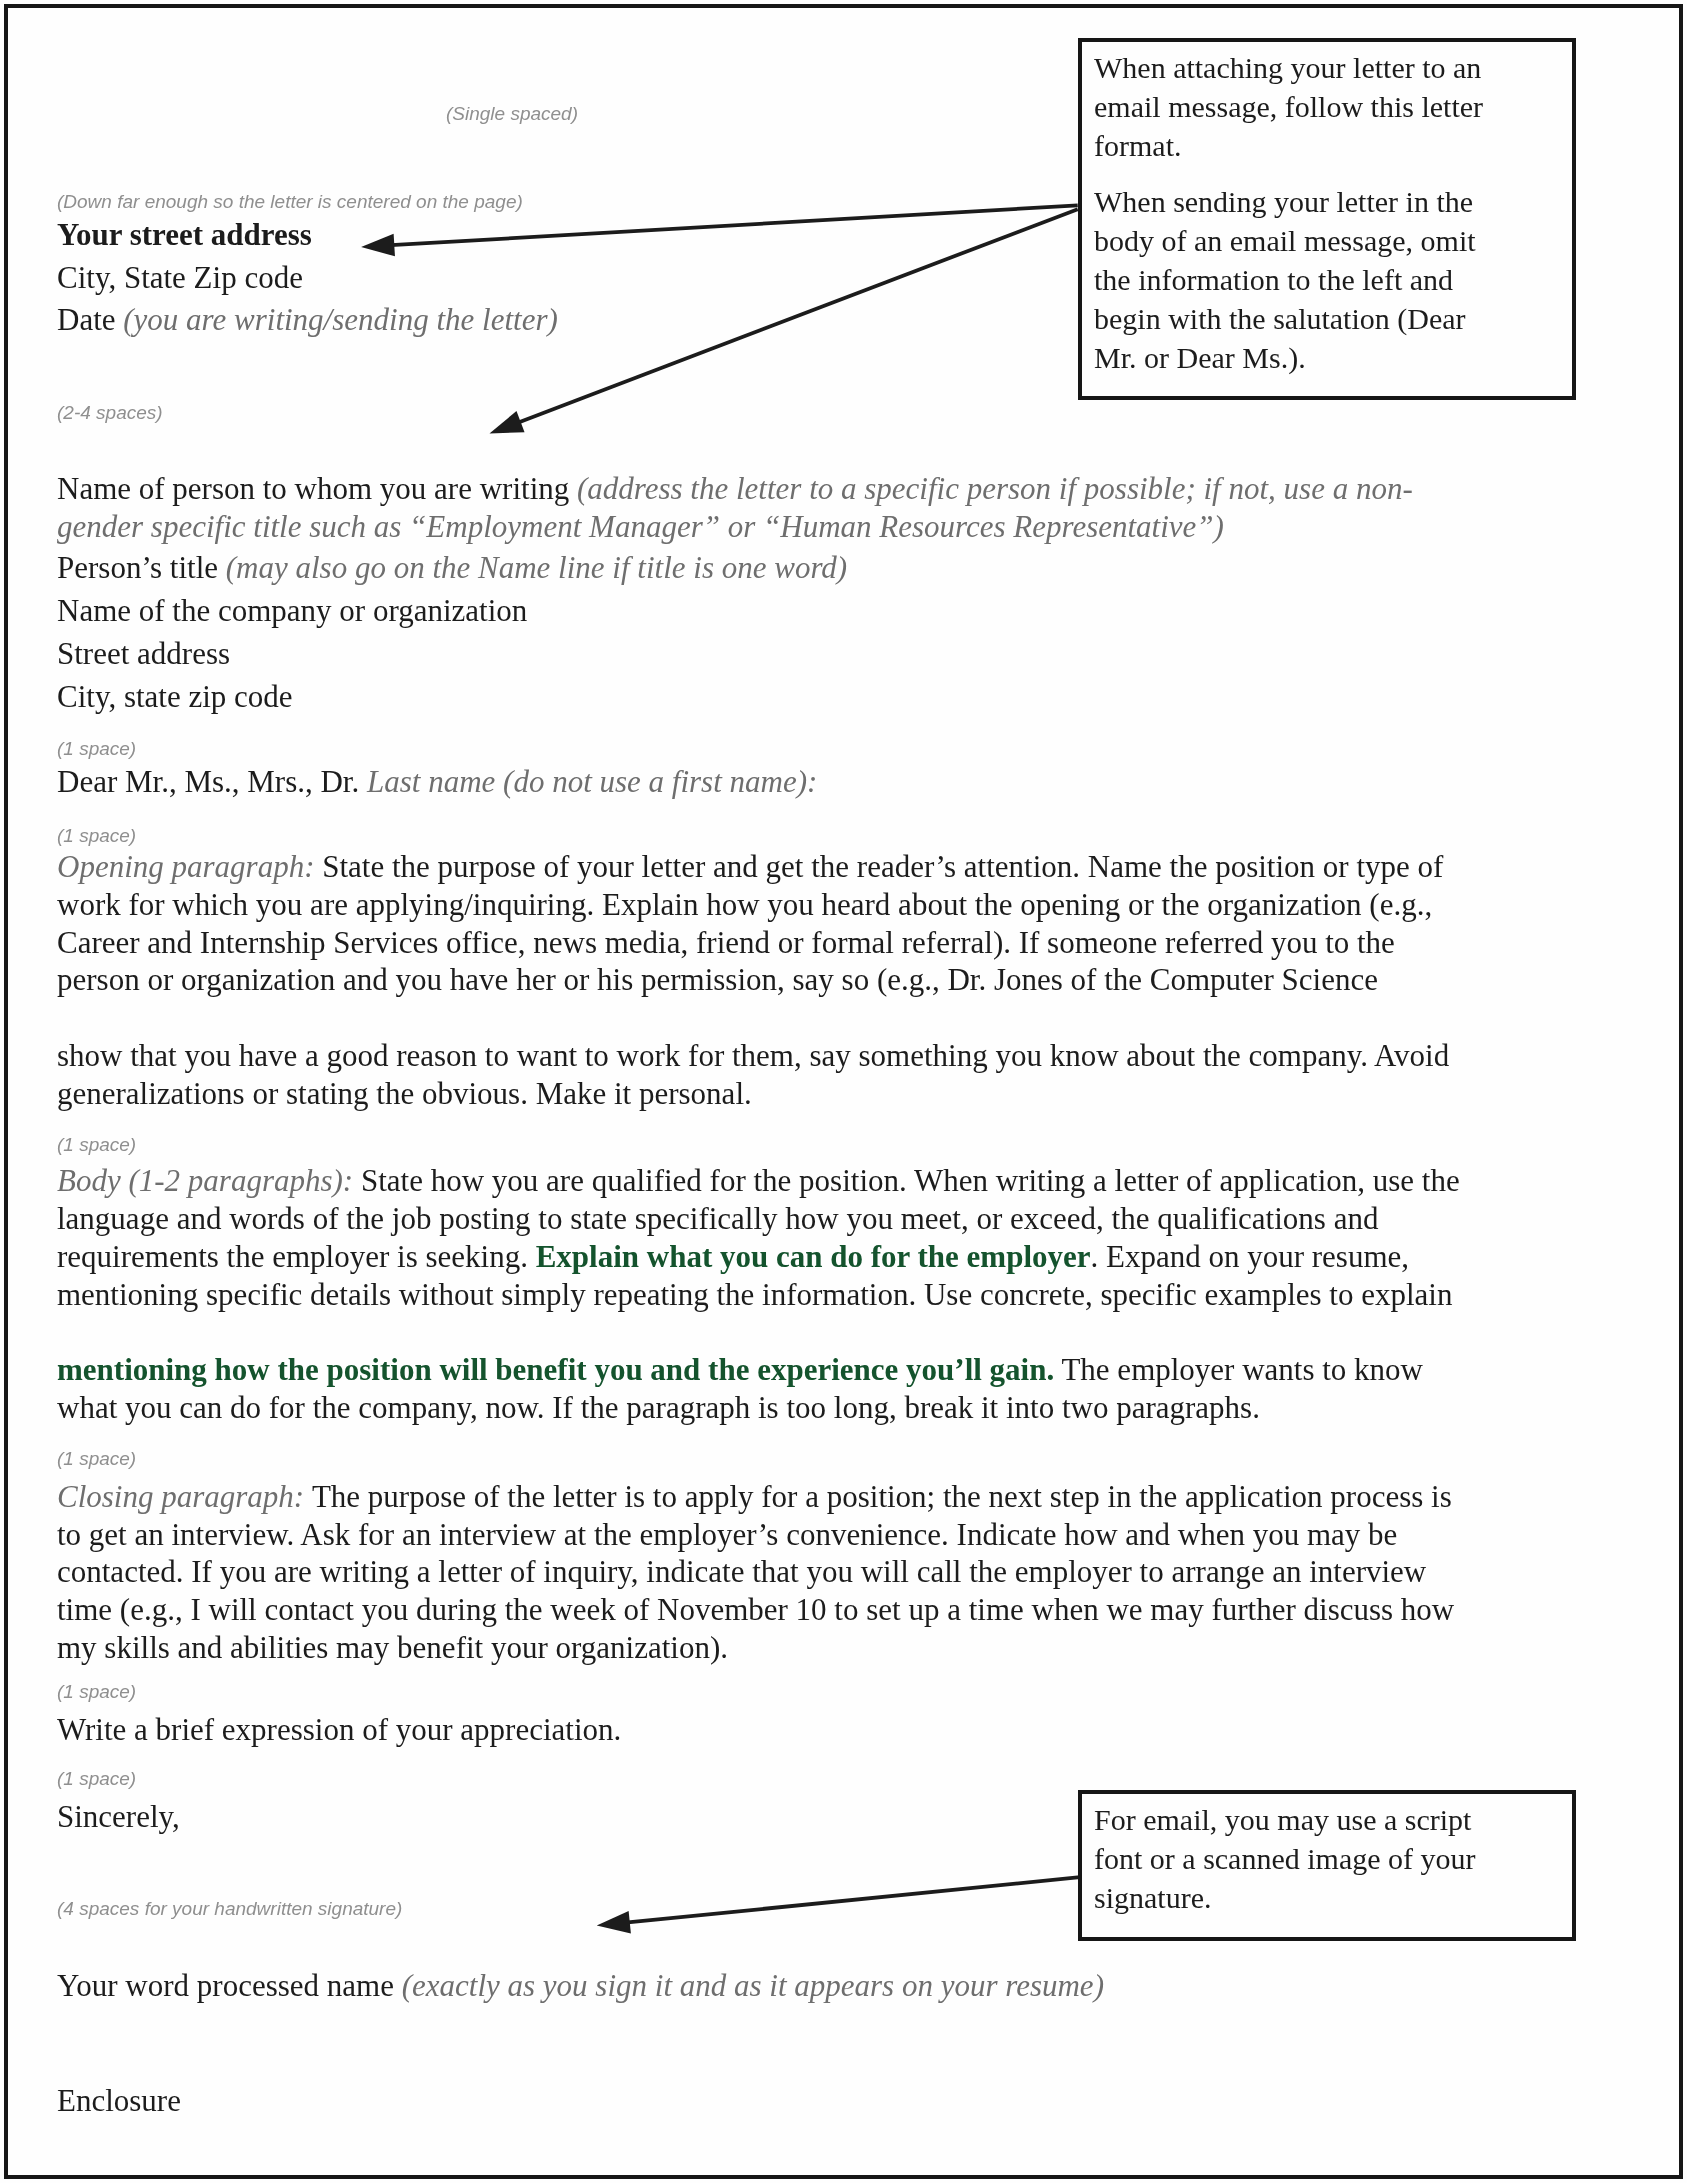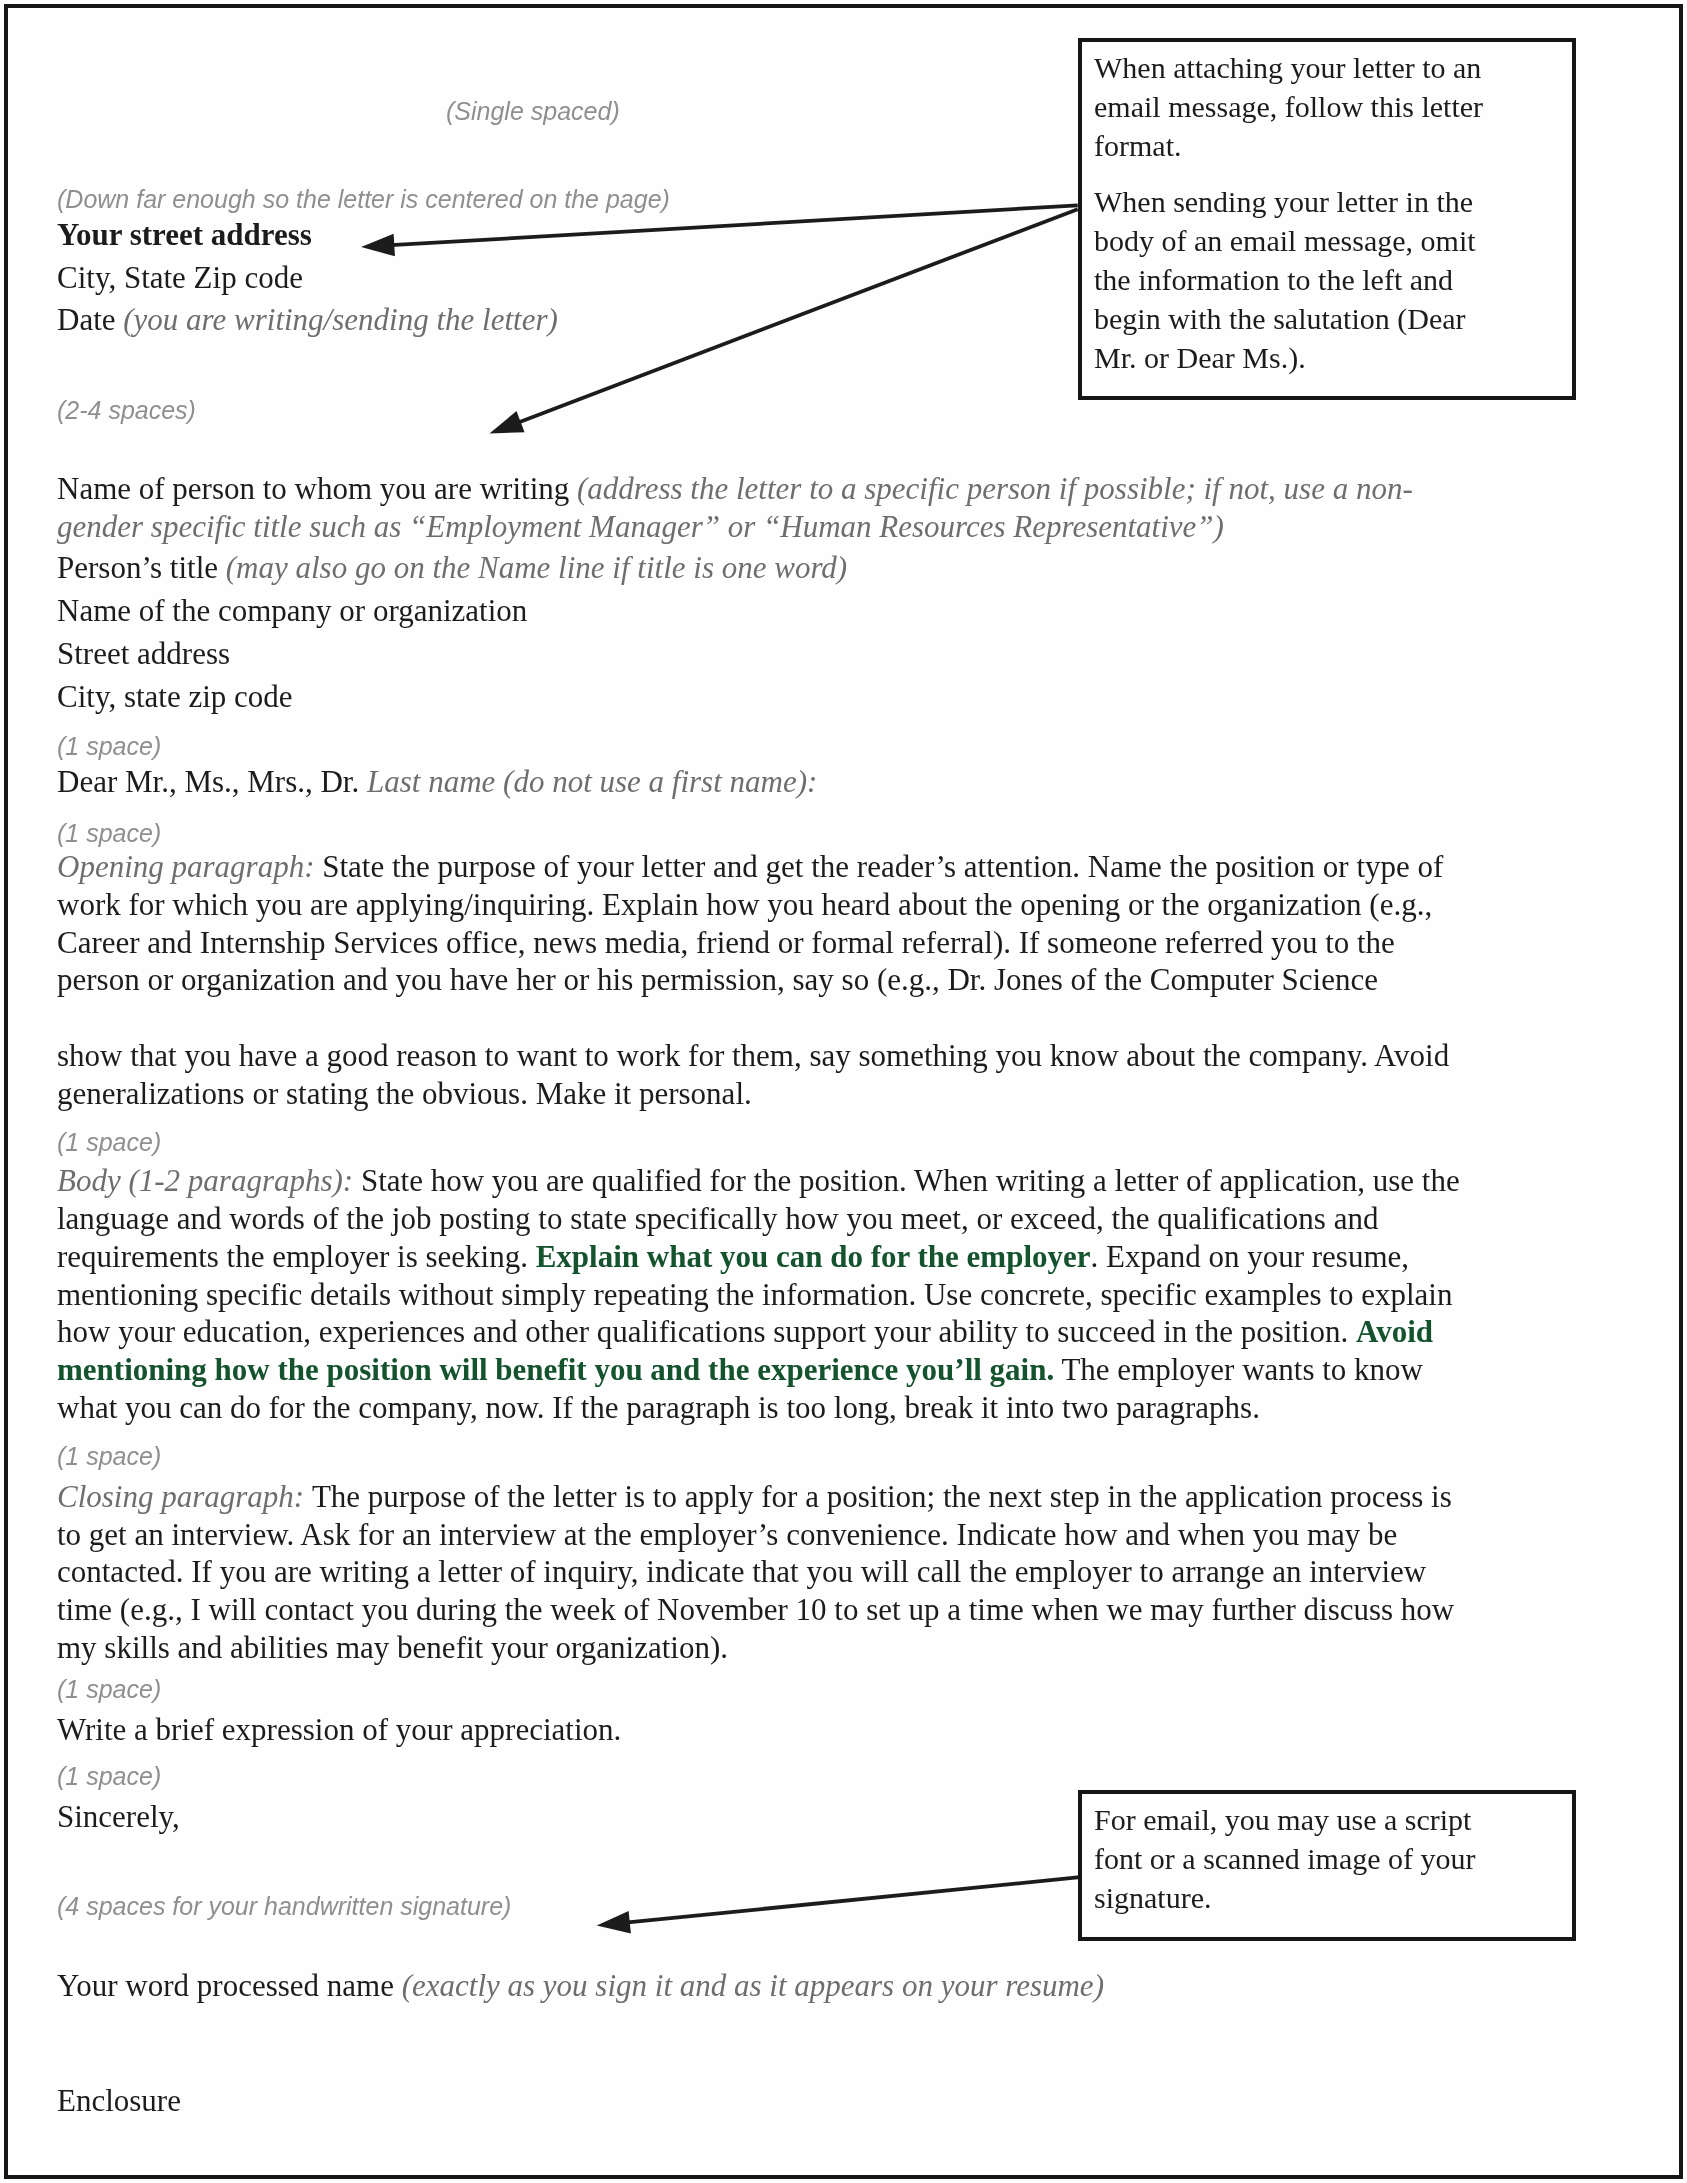--- a/index.html
+++ b/index.html
@@ -18,21 +18,21 @@
   #text-layer{position:absolute;left:0;top:0;width:100%;height:100%;}
   .line{
     position:absolute;white-space:nowrap;
     font-size:31px;line-height:38px;color:#1c1c1c;
   }
   .run-black{color:#1c1c1c;}
   .run-bold{color:#14532d;font-weight:bold;}
   .run-grayit{color:#6e6e6e;font-style:italic;}
   .run-note{
     font-family:"Liberation Sans","DejaVu Sans",sans-serif;
-    font-style:italic;font-size:25px;color:#8f8f8f;margin-top:25px;
+    font-style:italic;font-size:19px;color:#8f8f8f;margin-top:25px;
   }
   .callout{
     position:absolute;box-sizing:border-box;
     border:4.5px solid #161616;background:#fefefe;
     padding:6px 12px;
     font-size:30px;line-height:39px;color:#1c1c1c;
   }
   .co-line{white-space:nowrap;}
   .co-gap{height:16.6px;}
   #arrow-layer{position:absolute;left:0;top:0;}
@@ -69,21 +69,20 @@
       <div class="line" style="left: 57px; top: 886px;"><span class="run-black">work for which you are applying/inquiring. Explain how you heard about the opening or the organization (e.g.,</span></div>
       <div class="line" style="left: 57px; top: 924px;"><span class="run-black">Career and Internship Services office, news media, friend or formal referral). If someone referred you to the</span></div>
       <div class="line" style="left: 57px; top: 961px;"><span class="run-black">person or organization and you have her or his permission, say so (e.g., Dr. Jones of the Computer Science</span></div>
       <div class="line" style="left: 57px; top: 1037px;"><span class="run-black">show that you have a good reason to want to work for them, say something you know about the company. Avoid</span></div>
       <div class="line" style="left: 57px; top: 1075px;"><span class="run-black">generalizations or stating the obvious. Make it personal.</span></div>
       <div class="line" style="left: 57px; top: 1122px;"><span class="run-note">(1 space)</span></div>
       <div class="line" style="left: 57px; top: 1162px;"><span class="run-grayit">Body (1-2 paragraphs): </span><span class="run-black">State how you are qualified for the position. When writing a letter of application, use the</span></div>
       <div class="line" style="left: 57px; top: 1200px;"><span class="run-black">language and words of the job posting to state specifically how you meet, or exceed, the qualifications and</span></div>
       <div class="line" style="left: 57px; top: 1238px;"><span class="run-black">requirements the employer is seeking. </span><span class="run-bold">Explain what you can do for the employer</span><span class="run-black">. Expand on your resume,</span></div>
       <div class="line" style="left: 57px; top: 1276px;"><span class="run-black">mentioning specific details without simply repeating the information. Use concrete, specific examples to explain</span></div>
-      <div class="line" style="left: 57px; top: 1313px;"><span class="run-black">how your education, experiences and other qualifications support your ability to succeed in the position. </span><span class="run-bold">Avoid</span></div>
       <div class="line" style="left: 57px; top: 1351px;"><span class="run-bold">mentioning how the position will benefit you and the experience you’ll gain.</span><span class="run-black"> The employer wants to know</span></div>
       <div class="line" style="left: 57px; top: 1389px;"><span class="run-black">what you can do for the company, now. If the paragraph is too long, break it into two paragraphs.</span></div>
       <div class="line" style="left: 57px; top: 1436px;"><span class="run-note">(1 space)</span></div>
       <div class="line" style="left: 57px; top: 1478px;"><span class="run-grayit">Closing paragraph: </span><span class="run-black">The purpose of the letter is to apply for a position; the next step in the application process is</span></div>
       <div class="line" style="left: 57px; top: 1516px;"><span class="run-black">to get an interview. Ask for an interview at the employer’s convenience. Indicate how and when you may be</span></div>
       <div class="line" style="left: 57px; top: 1553px;"><span class="run-black">contacted. If you are writing a letter of inquiry, indicate that you will call the employer to arrange an interview</span></div>
       <div class="line" style="left: 57px; top: 1591px;"><span class="run-black">time (e.g., I will contact you during the week of November 10 to set up a time when we may further discuss how</span></div>
       <div class="line" style="left: 57px; top: 1629px;"><span class="run-black">my skills and abilities may benefit your organization).</span></div>
       <div class="line" style="left: 57px; top: 1669px;"><span class="run-note">(1 space)</span></div>
       <div class="line" style="left: 57px; top: 1711px;"><span class="run-black">Write a brief expression of your appreciation.</span></div>

